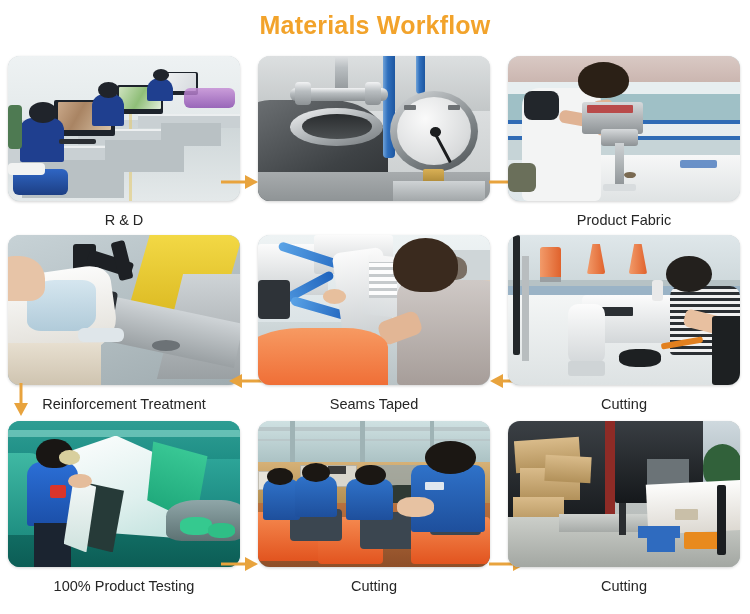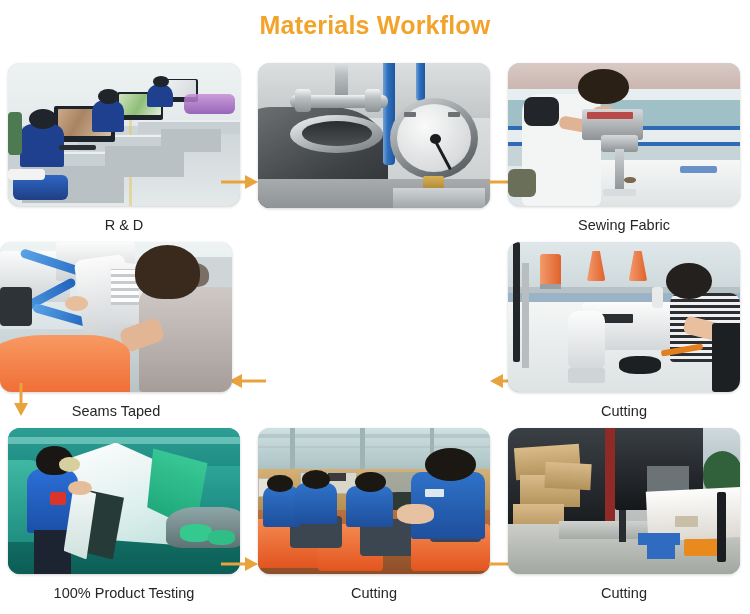--- a/index.html
+++ b/index.html
@@ -36,21 +36,20 @@
   .row-1{height:179px;}
   .row-2{height:186px;}
   .row-3{height:246px;}
 
   .cell{
     position:relative;
     width:232px;
     display:flex;
     flex-direction:column;
     align-items:center;
-    margin-top:7px;
   }
   .cell.left{margin-left:8px;}
   .cell.mid{}
   .cell.right{margin-right:10px;}
 
   .photo{
     width:232px;
     height:145px;
     border-radius:12px;
     overflow:hidden;
@@ -266,33 +265,55 @@
             <div class="o arm" style="left:22%;top:40%;width:24%;height:9%;transform:rotate(10deg)"></div>
             <div class="o arm" style="left:37%;top:30%;width:9%;height:24%;transform:rotate(-8deg)"></div>
             <div class="o mach" style="left:32%;top:32%;width:26%;height:22%"></div>
             <div class="o" style="left:34%;top:34%;width:20%;height:5%;background:#b94a4a;border-radius:1px"></div>
             <div class="o mach" style="left:40%;top:50%;width:16%;height:12%"></div>
             <div class="o" style="left:46%;top:60%;width:4%;height:30%;background:linear-gradient(#cfd3d5,#8d9295)"></div>
             <div class="o" style="left:41%;top:88%;width:14%;height:5%;background:#d8dcde;border-radius:2px"></div>
             <div class="o" style="left:0%;top:74%;width:12%;height:20%;background:#6a6f5a;border-radius:6px"></div>
           </div>
         </div>
-        <div class="caption">Sewing Fabric</div>
+        <div class="caption">Product Fabric</div>
       </div>
     </div>
 
     <div class="arrow" style="left:716px;top:198px;">
       <svg width="18" height="36" viewBox="0 0 18 36">
           <path d="M9 0 V24" stroke="#E8A33D" stroke-width="3" fill="none"></path>
           <path d="M2 22 L9 35 L16 22 Z" fill="#E8A33D"></path>
         </svg>
     </div>
 
     <div class="row row-2">
 
+      <div class="cell left">
+        <div class="photo">
+          <div class="sc s4">
+            <div class="o" style="left:0;top:0;width:100%;height:100%;background:linear-gradient(160deg,#c7d2d6,#9fabaf)"></div>
+            <div class="o yel" style="left:56%;top:-8%;width:40%;height:70%;transform:skewX(-16deg)"></div>
+            <div class="o gry" style="left:70%;top:26%;width:42%;height:70%;transform:skewX(-14deg)"></div>
+            <div class="o gry" style="left:44%;top:50%;width:56%;height:30%;transform:rotate(12deg)"></div>
+            <div class="o blk" style="left:28%;top:6%;width:10%;height:36%"></div>
+            <div class="o blk" style="left:34%;top:14%;width:20%;height:10%;transform:rotate(18deg)"></div>
+            <div class="o blk" style="left:36%;top:30%;width:8%;height:22%"></div>
+            <div class="o blk" style="left:46%;top:4%;width:6%;height:26%;transform:rotate(-14deg)"></div>
+            <div class="o" style="left:30%;top:36%;width:16%;height:26%;background:#2a2e33;border-radius:4px;transform:rotate(10deg)"></div>
+            <div class="o wht" style="left:-4%;top:24%;width:50%;height:58%;border-radius:30% 20% 40% 10%;transform:rotate(-8deg)"></div>
+            <div class="o" style="left:8%;top:30%;width:30%;height:34%;background:linear-gradient(#cfe3ee,#a7c6d8);border-radius:40% 20% 30% 20%;opacity:.85"></div>
+            <div class="o hand" style="left:-6%;top:14%;width:22%;height:30%"></div>
+            <div class="o" style="left:30%;top:62%;width:20%;height:9%;background:#dfe6ea;border-radius:6px"></div>
+            <div class="o" style="left:62%;top:70%;width:12%;height:7%;background:#6c7276;border-radius:50%"></div>
+            <div class="o" style="left:0%;top:72%;width:40%;height:28%;background:linear-gradient(#e7dfd0,#cfc4b0)"></div>
+          </div>
+        </div>
+        <div class="caption">Reinforcement Treatment</div>
+      </div>
 
       <div class="arrow" style="left:228px;top:138px;">
         <svg width="38" height="16" viewBox="0 0 38 16">
             <path d="M12 8 H38" stroke="#E8A33D" stroke-width="3" fill="none"></path>
             <path d="M14 1 L1 8 L14 15 Z" fill="#E8A33D"></path>
           </svg>
       </div>
 
       <div class="cell mid">
         <div class="photo">

